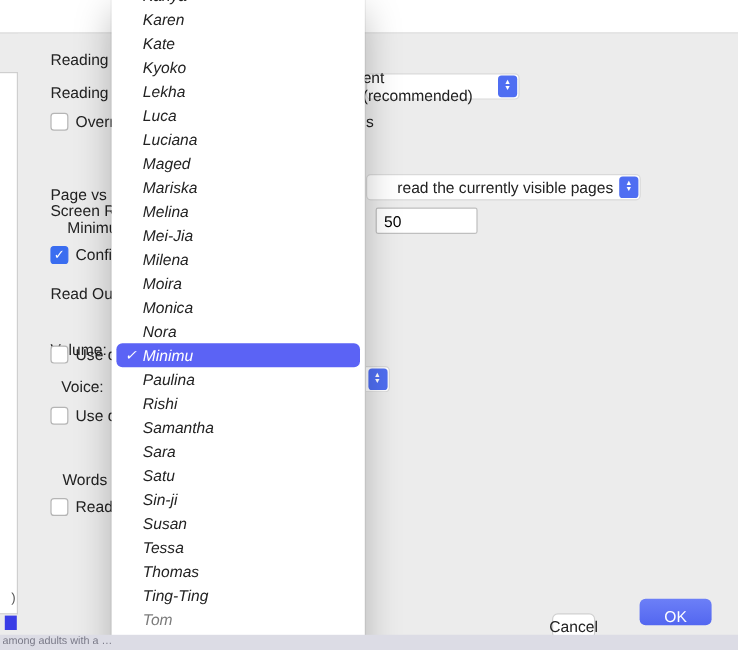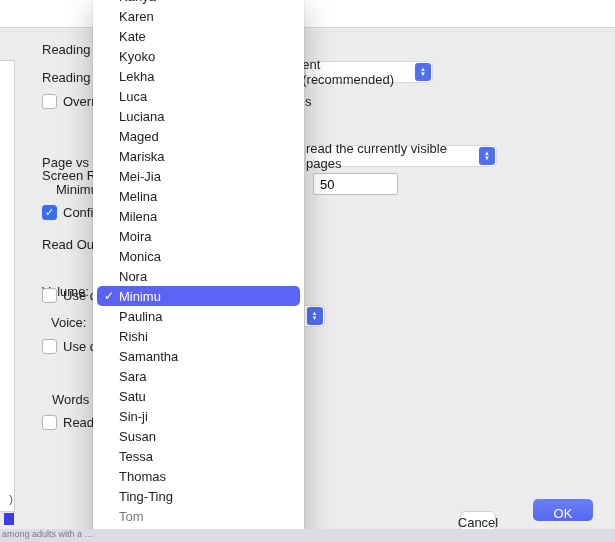--- a/index.html
+++ b/index.html
@@ -145,20 +145,21 @@
     padding-top: 2px;
   }
   .menu-item {
     height: 20px;
     padding: 0 12px 0 26px;
     display: flex;
     align-items: center;
     font-size: 13px;
     color: #222;
     position: relative;
+    font-style: italic;
   }
   .menu-item.cut-top { margin-top: -16px; }
   .menu-item.selected {
     background: #5b63f5;
     color: #fff;
     border-radius: 5px;
     margin: 0 4px;
     padding-left: 22px;
   }
   .menu-item.selected .check {
@@ -223,21 +224,21 @@
   <div class="section-label" style="left:290px; top:66px;">s</div>
 
   <div class="row" style="left:27px; top:66px;">
     <span class="checkbox"></span>
     <span>Overri</span>
   </div>
 
   <div class="section-label" style="left:27px; top:100px;margin-top:40px;">Screen R</div>
   <div class="section-label" style="left:27px; top:127px;">Page vs</div>
 
-  <div class="popup" style="left:290px; top:117px; width:192px; padding-left:0; justify-content:flex-end; padding-right:22px;">
+  <div class="popup" style="left:290px; top:117px; width:229px; padding-left:0; justify-content:flex-end; padding-right:22px;">
     <span>read the currently visible pages</span>
     <div class="arrows"></div>
   </div>
 
   <div class="section-label" style="left:41px; top:154px;">Minimu</div>
   <input class="field" style="left: 298px; top: 145px; width: 85px;" value="50">
 
   <div class="row" style="left:27px; top:177px;">
     <span class="checkbox checked">✓</span>
     <span>Confi</span>
@@ -294,24 +295,24 @@
       <div class="menu-item">
         <span>Luciana</span>
       </div>
       <div class="menu-item">
         <span>Maged</span>
       </div>
       <div class="menu-item">
         <span>Mariska</span>
       </div>
       <div class="menu-item">
+        <span>Melina</span>
+      </div>
+      <div class="menu-item">
         <span>Mei-Jia</span>
-      </div>
-      <div class="menu-item">
-        <span>Melina</span>
       </div>
       <div class="menu-item">
         <span>Milena</span>
       </div>
       <div class="menu-item">
         <span>Moira</span>
       </div>
       <div class="menu-item">
         <span>Monica</span>
       </div>

